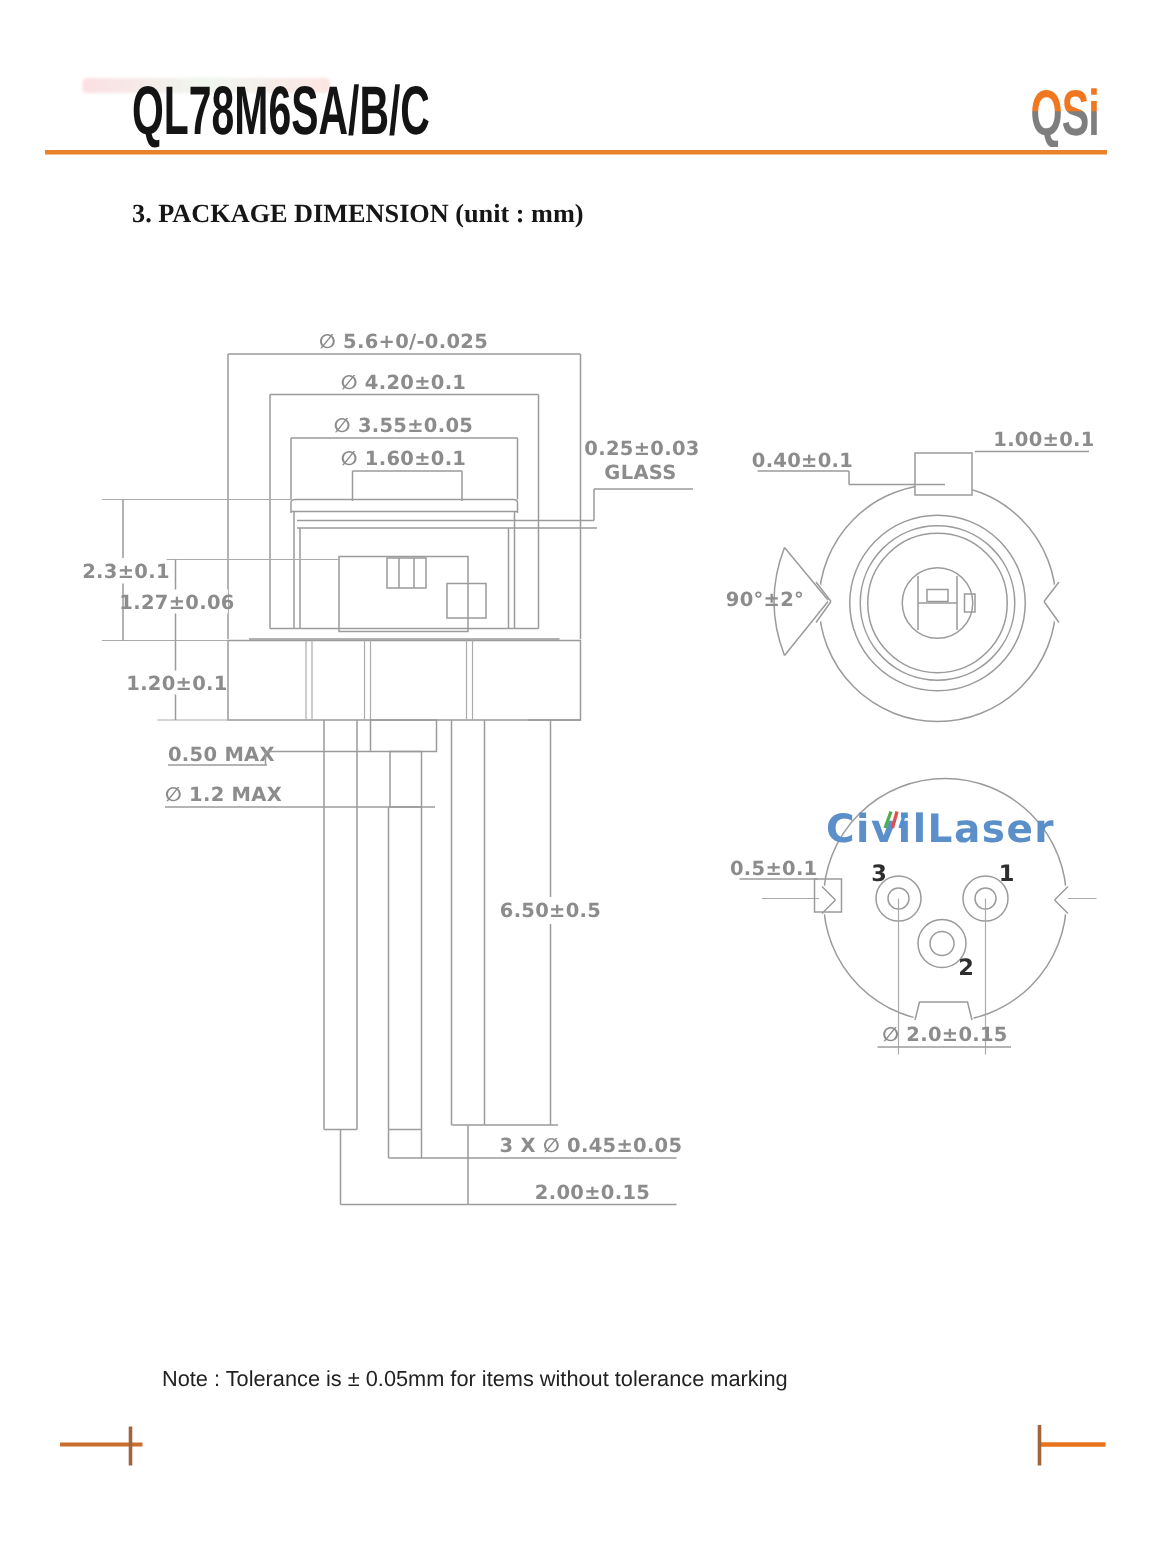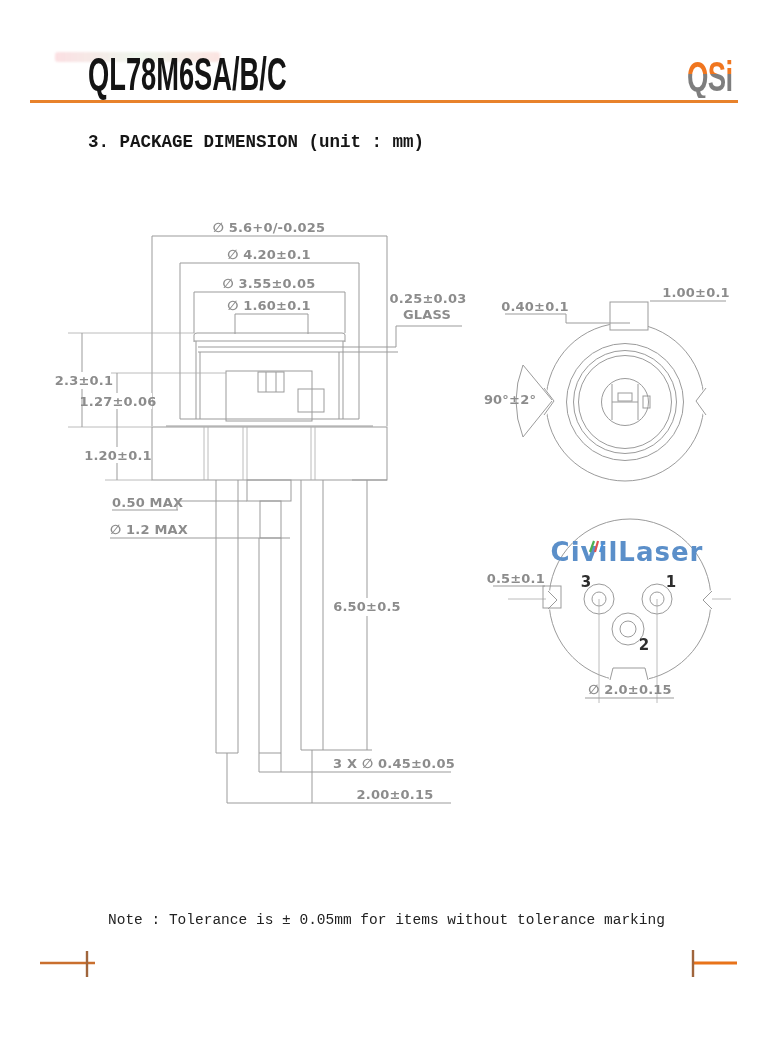--- a/index.html
+++ b/index.html
@@ -9,23 +9,23 @@
   #page-title{left:88px;top:52px;font-size:44px;font-weight:700;color:#141414;
       transform:scale(0.62,1.04);transform-origin:left top;white-space:nowrap;line-height:1;}
   #logo{left:687px;top:55px;font-size:43px;font-weight:700;line-height:1;
       transform:scale(0.64,1.0);transform-origin:left top;letter-spacing:-1px;
       background:linear-gradient(180deg,#F0761F 0 45%,#7E7E7E 45% 100%);
       -webkit-background-clip:text;background-clip:text;color:transparent;}
   #header-rule{left:30px;top:100px;width:708px;height:3px;background:#E8822B;}
   #faint-artifact{left:55px;top:52px;width:165px;height:10px;border-radius:3px;
       background:linear-gradient(90deg,rgba(243,150,160,.30),rgba(190,220,185,.25),rgba(243,160,150,.28));
       filter:blur(1px);}
-  #section-title{left:88px;top:132px;font-family:Liberation Mono, monospace;font-weight:700;
+  #section-title{left:88px;top:132px;font-family:Liberation Serif, serif;font-weight:700;
       font-size:17.5px;color:#161616;white-space:nowrap;}
-  #note-text{left:108px;top:912px;font-family:Liberation Mono, monospace;font-size:14.5px;
+  #note-text{left:108px;top:912px;font-family:Liberation Sans, sans-serif;font-size:14.5px;
       color:#222;white-space:nowrap;}
   svg text{user-select:none;}
   .ln{stroke:#9B9B9B;stroke-width:1;fill:none;}
   .lnt{stroke:#ABABAB;stroke-width:0.8;fill:none;}
   .wf{fill:#ffffff;stroke:#9B9B9B;stroke-width:1;}
   .wfn{fill:#ffffff;stroke:none;}
   .dim{font-family:"DejaVu Sans",sans-serif;font-weight:700;font-size:13px;fill:#8C8C8C;letter-spacing:.2px;}
   .pinlab{font-family:"DejaVu Sans",sans-serif;font-weight:700;font-size:15px;fill:#2E2E2E;}
   .wm{font-family:"DejaVu Sans",sans-serif;font-weight:700;font-size:26px;fill:#5B8FC9;letter-spacing:1px;}
 </style>

